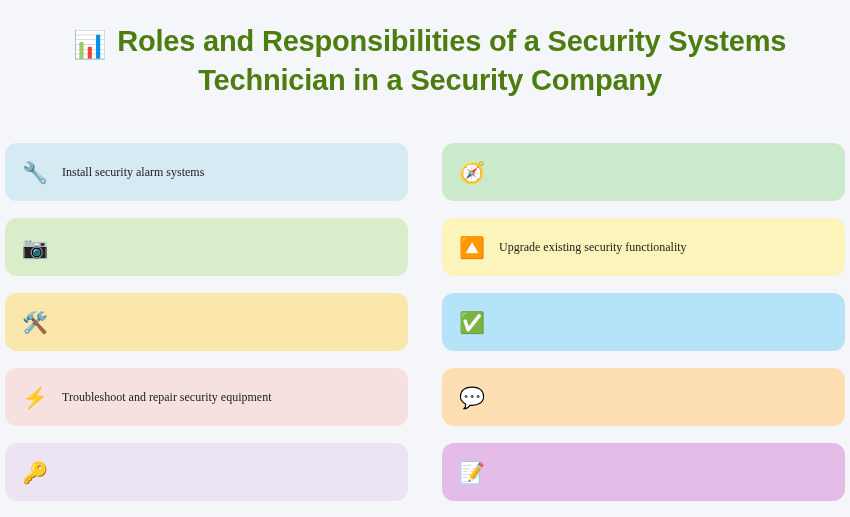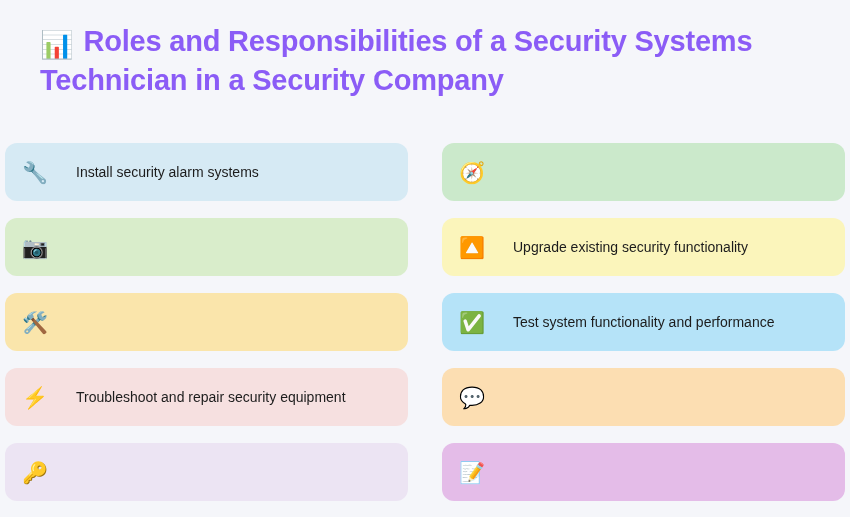--- a/index.html
+++ b/index.html
@@ -25,23 +25,24 @@
     position: absolute;
     left: 40px;
     top: 22px;
     width: 780px;
   }
   #page-title {
     margin: 0;
     font-size: 29px;
     line-height: 1.35;
     font-weight: bold;
-    color: #8b5cf6;
+    color: #4d7c0f;
     letter-spacing: -0.2px;
     font-family: "Liberation Sans", sans-serif;
+    text-align: center;
   }
   #title-icon {
     font-size: 27px;
     line-height: 1;
     vertical-align: -3px;
     margin-right: 10px;
   }
   #title-text {
     display: inline;
   }
@@ -72,27 +73,26 @@
     flex: 0 0 auto;
     width: 30px;
     font-size: 21px;
     line-height: 1;
     text-align: center;
     margin-right: 12px;
     user-select: none;
   }
   .card-label {
     flex: 1 1 auto;
-    font-size: 14px;
+    font-size: 12px;
     color: #1c1c1c;
-    font-family: Liberation Sans, sans-serif;
+    font-family: Liberation Serif, serif;
     white-space: nowrap;
     overflow: hidden;
     text-overflow: ellipsis;
-    margin-left: 14px;
   }
 </style>
 </head>
 <body>
 
 <div id="page">
 
   <div id="title-block">
     <h1 id="page-title"><span id="title-icon">📊</span><span id="title-text">Roles and Responsibilities of a Security Systems Technician in a Security Company</span></h1>
   </div>
@@ -119,21 +119,20 @@
   <div class="column" id="column-right">
       <div class="card" style="background: rgb(203, 233, 203);">
         <span class="card-icon">🧭</span>
       </div>
       <div class="card" style="background: rgb(251, 245, 187);">
         <span class="card-icon">🔼</span>
         <span class="card-label">Upgrade existing security functionality</span>
       </div>
       <div class="card" style="background: rgb(181, 227, 248);">
         <span class="card-icon">✅</span>
-        <span class="card-label">Test system functionality and performance</span>
       </div>
       <div class="card" style="background: rgb(252, 222, 178);">
         <span class="card-icon">💬</span>
       </div>
       <div class="card" style="background: rgb(228, 188, 232);">
         <span class="card-icon">📝</span>
       </div>
     </div>
 
 </div>

